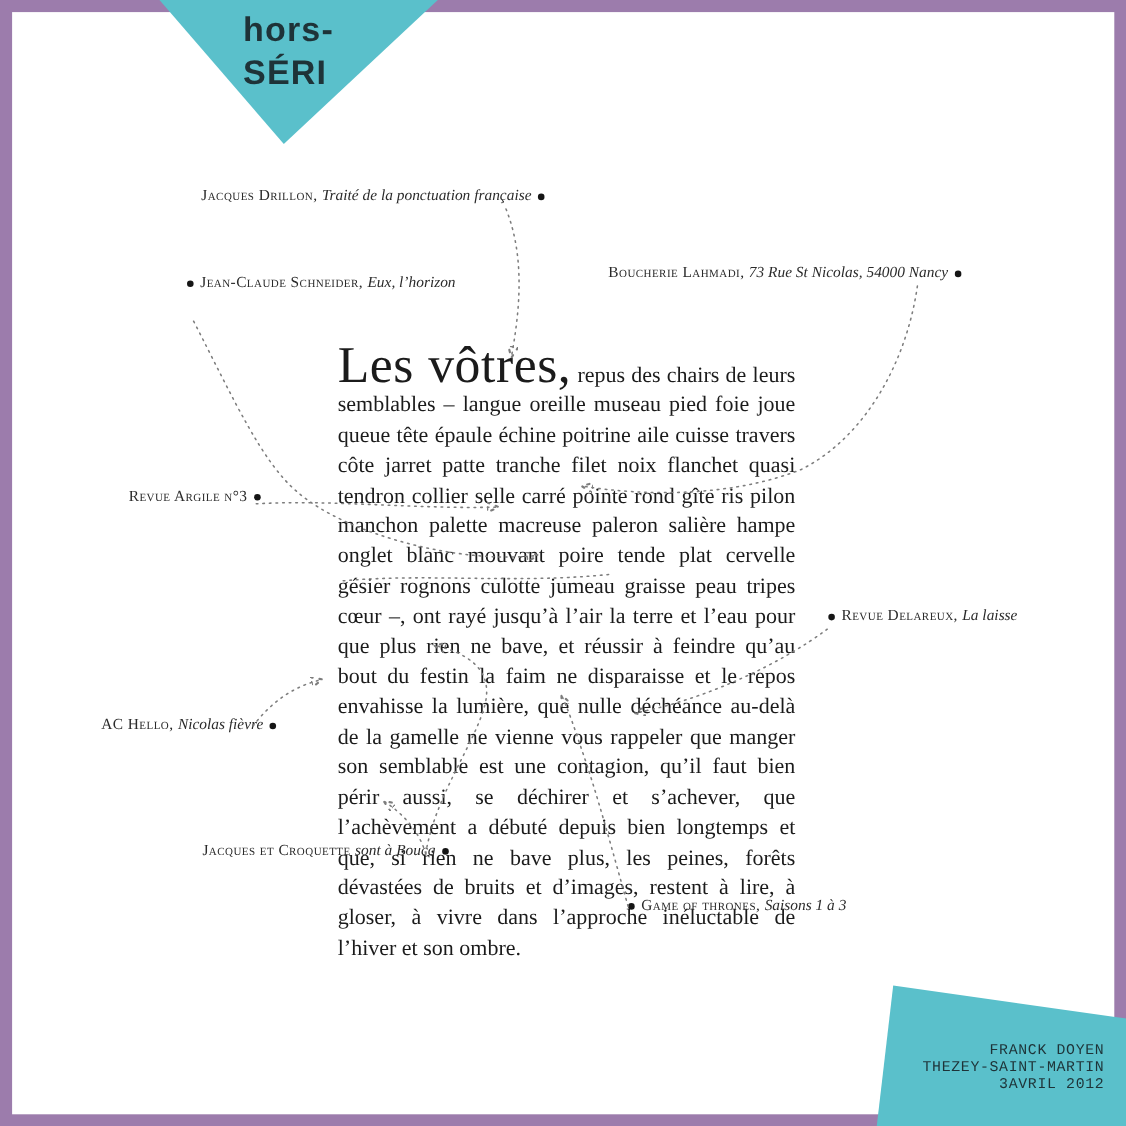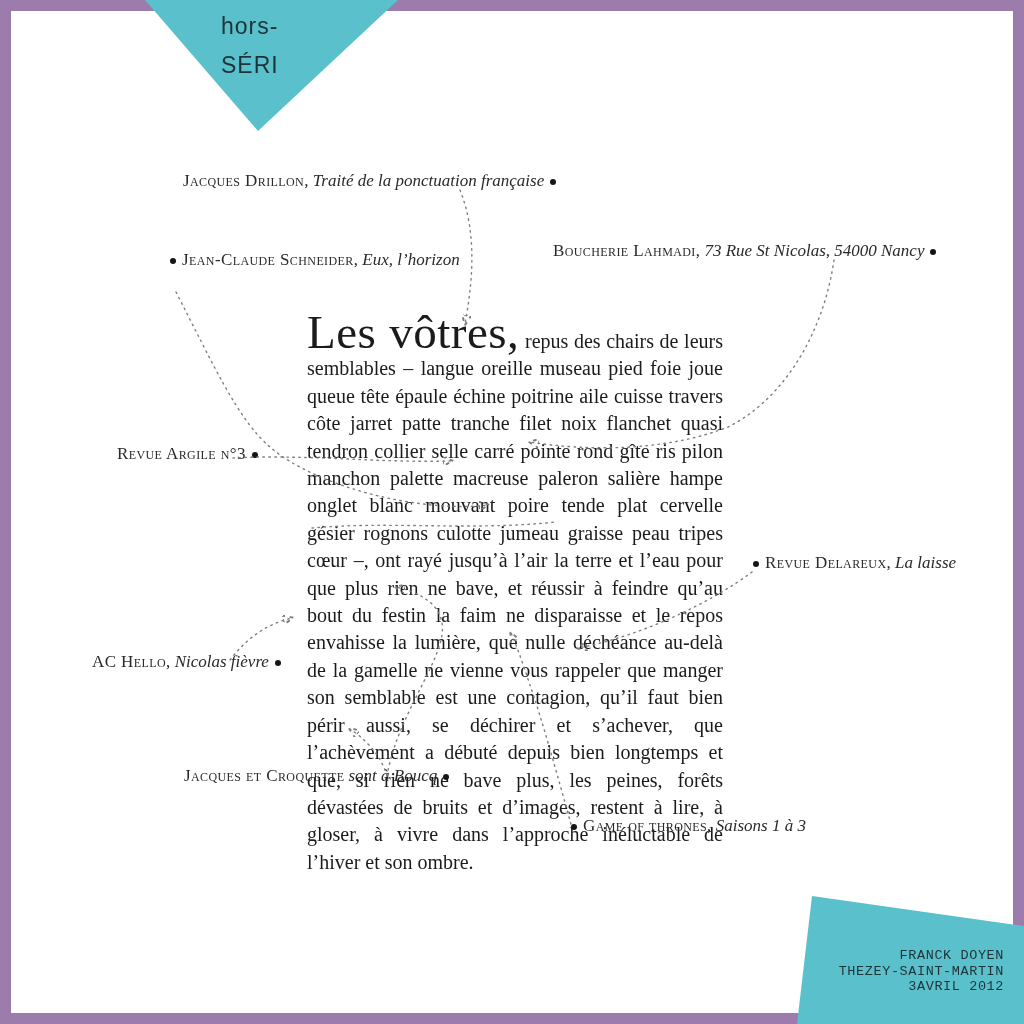--- a/index.html
+++ b/index.html
@@ -11,41 +11,41 @@
   .frame{
     position:absolute;inset:0;border:11px solid var(--purple);
     box-sizing:border-box;z-index:1;pointer-events:none;
   }
   
   .shapes{position:absolute;inset:0;z-index:2;pointer-events:none;}
   .shapes polygon{fill:var(--teal);}
   
   .masthead{
     position:absolute;left:221px;top:7px;z-index:3;
-    font-family:"Liberation Sans", sans-serif;font-size:23px;line-height:39px;
-    font-weight:400;letter-spacing:1px;color:#1e3338;
+    font-family:"Liberation Sans", sans-serif;font-size:31px;line-height:39px;
+    font-weight:700;letter-spacing:1px;color:#1e3338;
   }
   
   .colophon{
     position:absolute;right:20px;top:948px;z-index:3;text-align:right;
     font-family:Liberation Mono, monospace;font-size:13.5px;line-height:15.5px;
     font-weight:500;letter-spacing:0.6px;color:#1e3338;
   }
   
   .article{
     position:absolute;left:307px;top:299px;width:416px;z-index:4;
     font-size:20px;line-height:27.4px;text-align:justify;color:#1b1b1b;
   }
   .article .lede{
     font-size:47px;line-height:27px;letter-spacing:0.5px;
   }
   
   .annot{
     position:absolute;z-index:4;white-space:nowrap;
-    font-size:17px;color:#2a2a2a;
+    font-size:14px;color:#2a2a2a;
   }
   .annot .name{font-variant:small-caps;letter-spacing:0.4px;}
   .annot .title{font-style:italic;margin-left:4px;}
   .annot .dot{
     display:inline-block;width:6px;height:6px;border-radius:50%;
     background:#151515;vertical-align:middle;margin:0 6px;
   }
   #an-drillon{left:183px;top:171px;}
   #an-lahmadi{left:553px;top:241px;}
   #an-schneider{left:164px;top:250px;}

